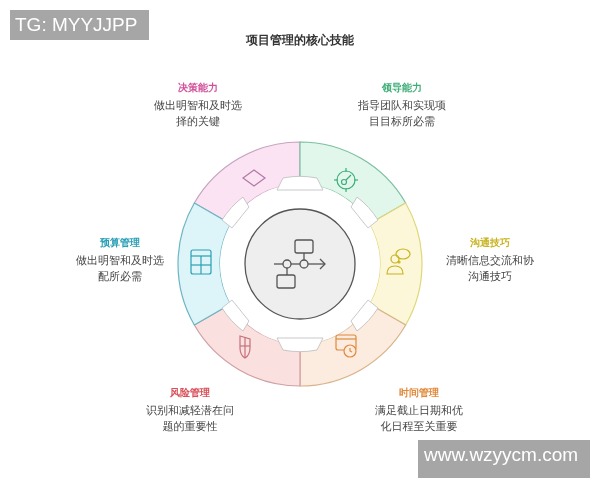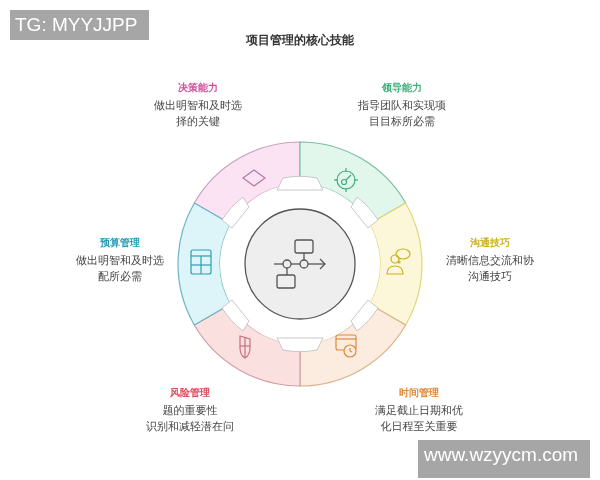--- a/index.html
+++ b/index.html
@@ -152,22 +152,22 @@
   <div class="name" style="color:#e08a3c;">时间管理</div>
   <div class="desc">
     <div>满足截止日期和优</div>
     <div>化日程至关重要</div>
   </div>
 </div>
 
 <div class="label" style="left:125px; top:385px;">
   <div class="name" style="color:#d9505a;">风险管理</div>
   <div class="desc">
+    <div>识别和减轻潜在问</div>
     <div>题的重要性</div>
-    <div>识别和减轻潜在问</div>
   </div>
 </div>
 
 <div class="label" style="left:55px; top:235px;">
   <div class="name" style="color:#2b9fb5;">预算管理</div>
   <div class="desc">
     <div>做出明智和及时选</div>
     <div>配所必需</div>
   </div>
 </div>

